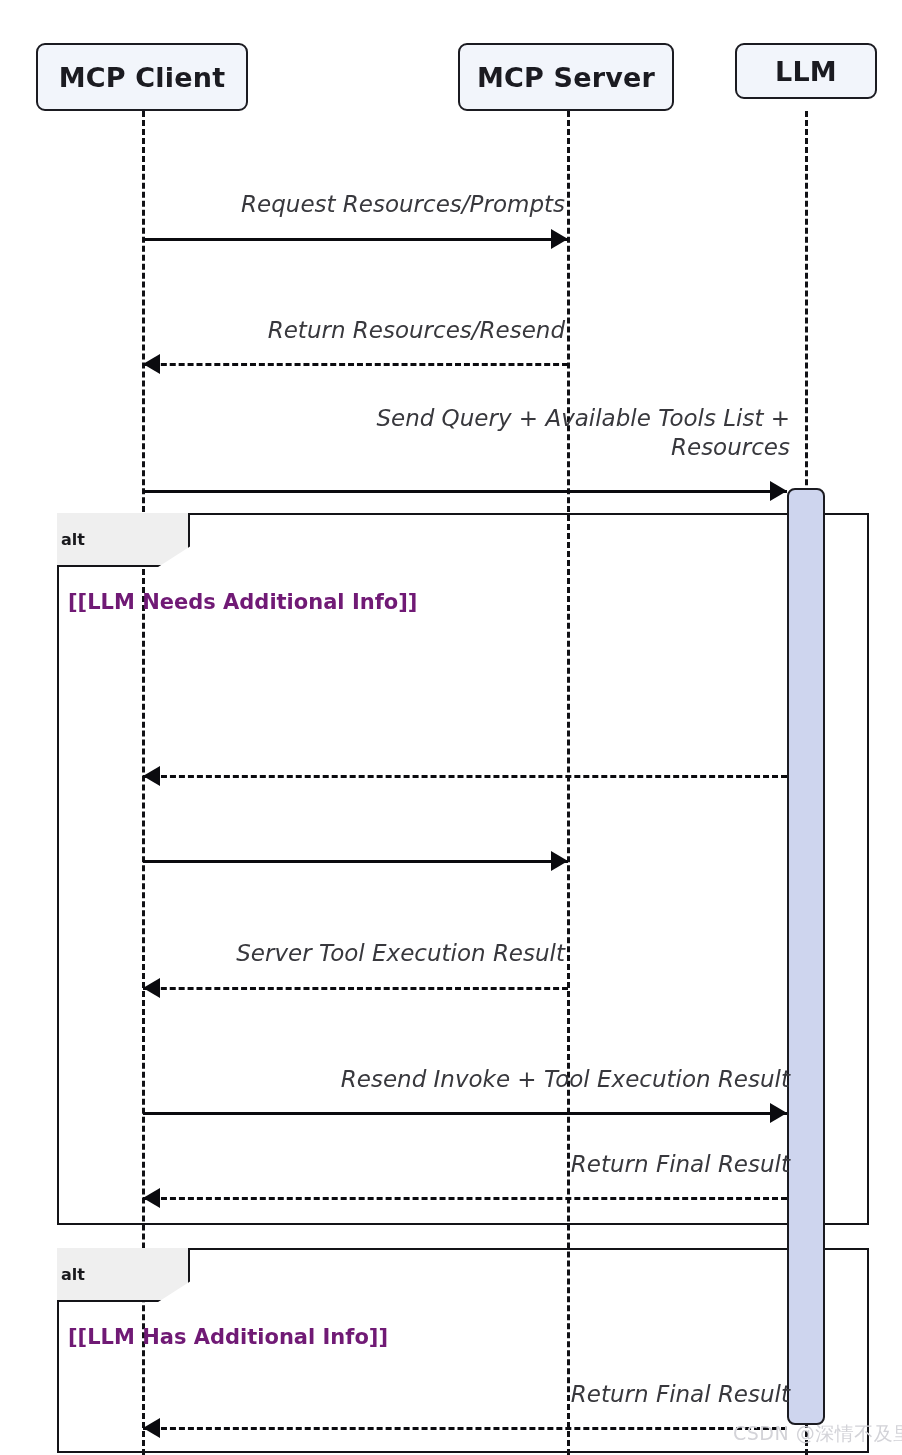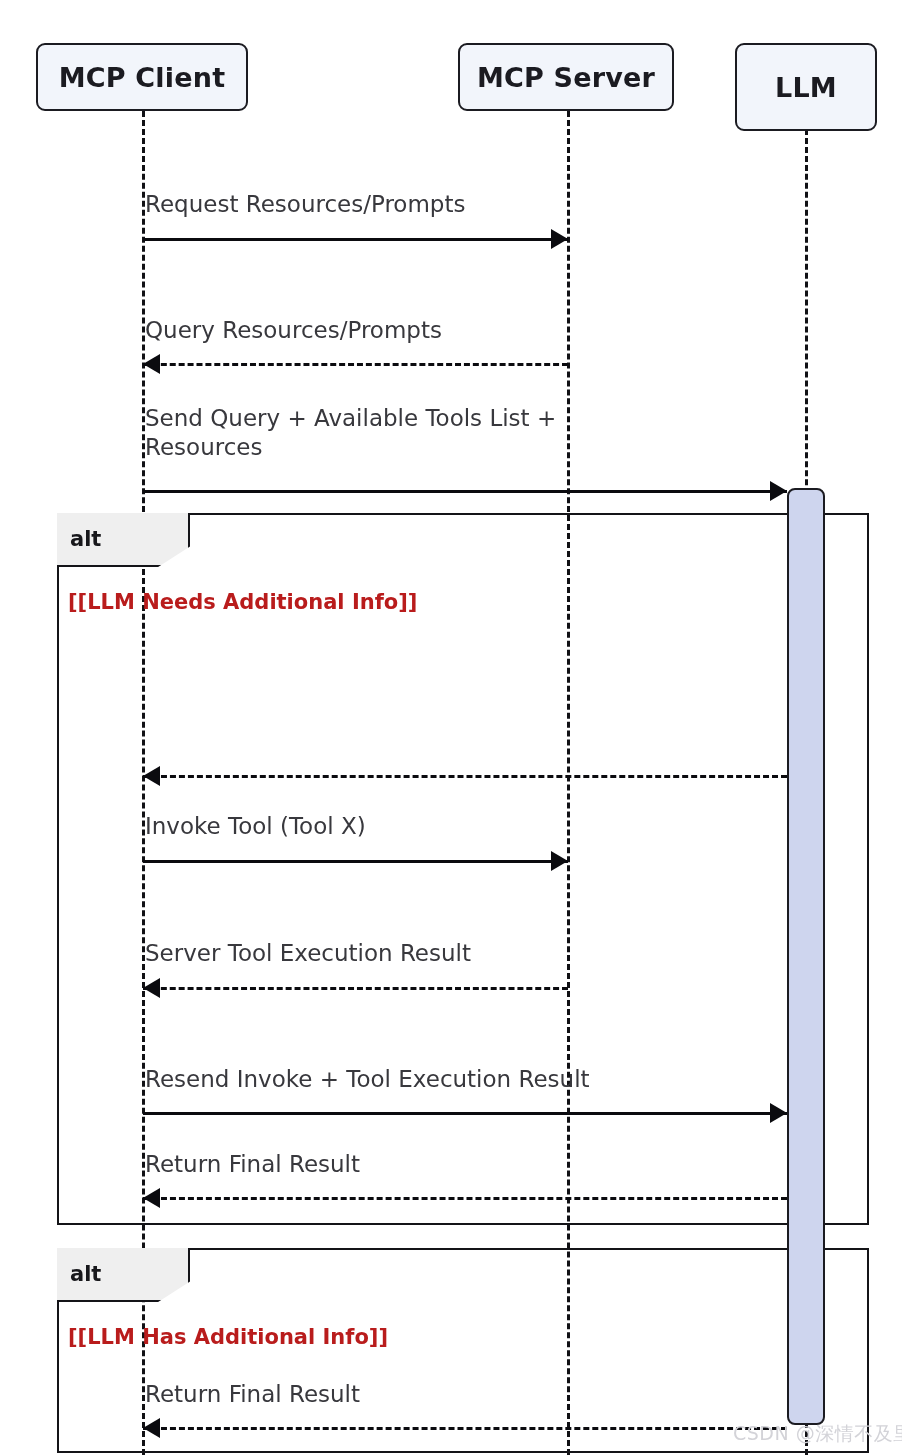--- a/index.html
+++ b/index.html
@@ -48,23 +48,24 @@
     position: absolute;
     box-sizing: border-box;
     background: #ced5ee;
     border: 2.5px solid #1b1b21;
     border-radius: 8px;
   }
   .msg-label {
     position: absolute;
     font-size: 23px;
     color: #38383d;
-    text-align: left;
+    text-align: right;
     line-height: 1.28;
     white-space: pre-line;
+    font-style: italic;
   }
   .arrow-line {
     position: absolute;
     height: 0;
   }
   .arrow-line.solid {
     border-top: 3px solid #0b0b0f;
   }
   .arrow-line.dashed {
     border-top: 3.5px dashed #0b0b0f;
@@ -94,30 +95,30 @@
     position: absolute;
     box-sizing: border-box;
     background: #efefef;
     border-right: 2.5px solid #141418;
     border-bottom: 2.5px solid #141418;
     clip-path: polygon(0 0, 100% 0, 100% 62%, 76% 100%, 0 100%);
     display: flex;
     align-items: center;
   }
   .alt-tab-text {
-    font-size: 21px;
+    font-size: 16px;
     font-weight: 700;
     color: #18181c;
-    padding-left: 13px;
+    padding-left: 4px;
   }
   .alt-condition {
     position: absolute;
     font-size: 21px;
     font-weight: 700;
-    color: #b91c1c;
+    color: #701a75;
     white-space: nowrap;
   }
   .watermark {
     position: absolute;
     font-size: 19px;
     color: #d3d3d8;
     white-space: nowrap;
     letter-spacing: 0.5px;
   }
 </style>
@@ -137,45 +138,44 @@
     <div class="alt-tab" style="left: 57px; top: 1248px; width: 133px; height: 54px;">
       <span class="alt-tab-text">alt</span>
     </div>
     <div class="alt-condition" style="left: 68px; top: 1325px;">[[LLM Has Additional Info]]</div>
     <div class="activation" style="left: 787px; top: 488px; width: 38px; height: 937px;"></div>
     <div class="arrow-line solid" style="left: 143px; top: 238px; width: 425px;"></div>
     <div class="arrow-head right" style="top: 229px; left: 551px;"></div>
     <div class="msg-label" style="left: 145px; top: 190px; width: 420px;">Request Resources/Prompts</div>
     <div class="arrow-line dashed" style="left: 143px; top: 363px; width: 425px;"></div>
     <div class="arrow-head left" style="top: 354px; left: 143px;"></div>
-    <div class="msg-label" style="left: 145px; top: 316px; width: 420px;">Query Resources/Prompts</div>
+    <div class="msg-label" style="left: 145px; top: 316px; width: 420px;">Return Resources/Resend</div>
     <div class="arrow-line solid" style="left: 143px; top: 490px; width: 644px;"></div>
     <div class="arrow-head right" style="top: 481px; left: 770px;"></div>
     <div class="msg-label" style="left: 145px; top: 404px; width: 645px;">Send Query + Available Tools List +
 Resources</div>
     <div class="arrow-line dashed" style="left: 143px; top: 775px; width: 644px;"></div>
     <div class="arrow-head left" style="top: 766px; left: 143px;"></div>
     <div class="arrow-line solid" style="left: 143px; top: 860px; width: 425px;"></div>
     <div class="arrow-head right" style="top: 851px; left: 551px;"></div>
-    <div class="msg-label" style="left: 145px; top: 812px; width: 420px;">Invoke Tool (Tool X)</div>
     <div class="arrow-line dashed" style="left: 143px; top: 987px; width: 425px;"></div>
     <div class="arrow-head left" style="top: 978px; left: 143px;"></div>
     <div class="msg-label" style="left: 145px; top: 939px; width: 420px;">Server Tool Execution Result</div>
     <div class="arrow-line solid" style="left: 143px; top: 1112px; width: 644px;"></div>
     <div class="arrow-head right" style="top: 1103px; left: 770px;"></div>
     <div class="msg-label" style="left: 145px; top: 1065px; width: 645px;">Resend Invoke + Tool Execution Result</div>
     <div class="arrow-line dashed" style="left: 143px; top: 1197px; width: 644px;"></div>
     <div class="arrow-head left" style="top: 1188px; left: 143px;"></div>
     <div class="msg-label" style="left: 145px; top: 1150px; width: 645px;">Return Final Result</div>
     <div class="arrow-line dashed" style="left: 143px; top: 1427px; width: 644px;"></div>
     <div class="arrow-head left" style="top: 1418px; left: 143px;"></div>
     <div class="msg-label" style="left: 145px; top: 1380px; width: 645px;">Return Final Result</div>
     <div class="participant-box" style="left: 36px; top: 43px; width: 212px; height: 68px;">
       <span class="participant-label">MCP Client</span>
     </div>
     <div class="participant-box" style="left: 458px; top: 43px; width: 216px; height: 68px;">
       <span class="participant-label">MCP Server</span>
     </div>
-    <div class="participant-box" style="left: 735px; top: 43px; width: 142px; height: 88px;">
+    <div class="participant-box" style="left: 735px; top: 43px; width: 142px; height: 56px;">
       <span class="participant-label">LLM</span>
     </div>
     <div class="watermark" style="left: 733px; top: 1421px;">CSDN @深情不及里子</div>
   </div>
 
 </body></html>

